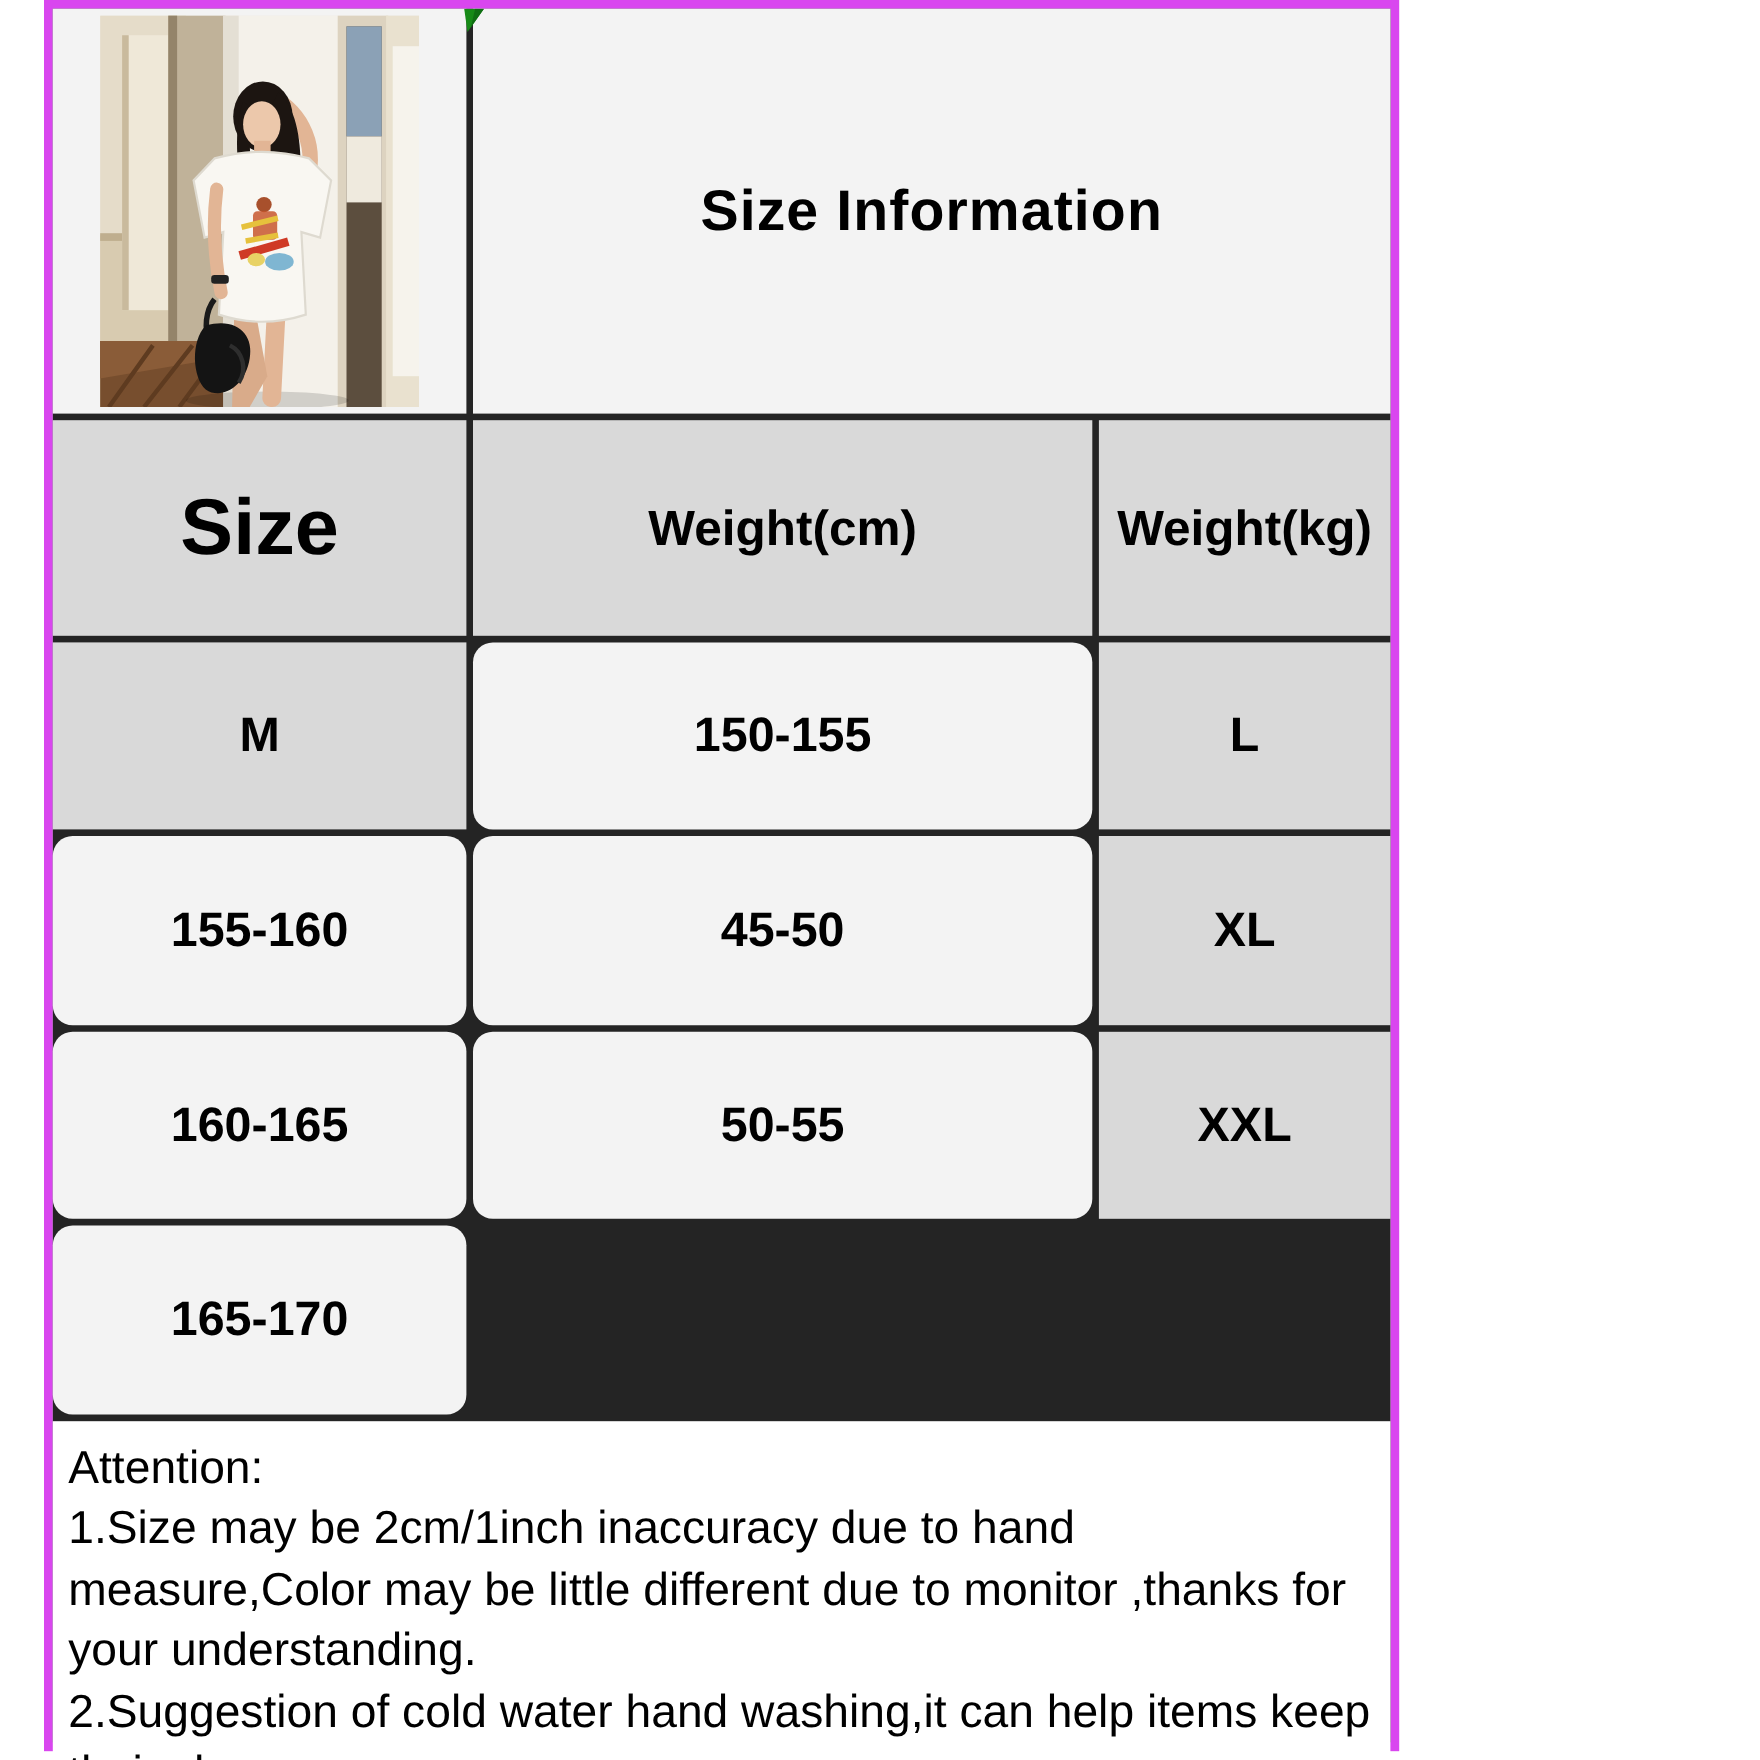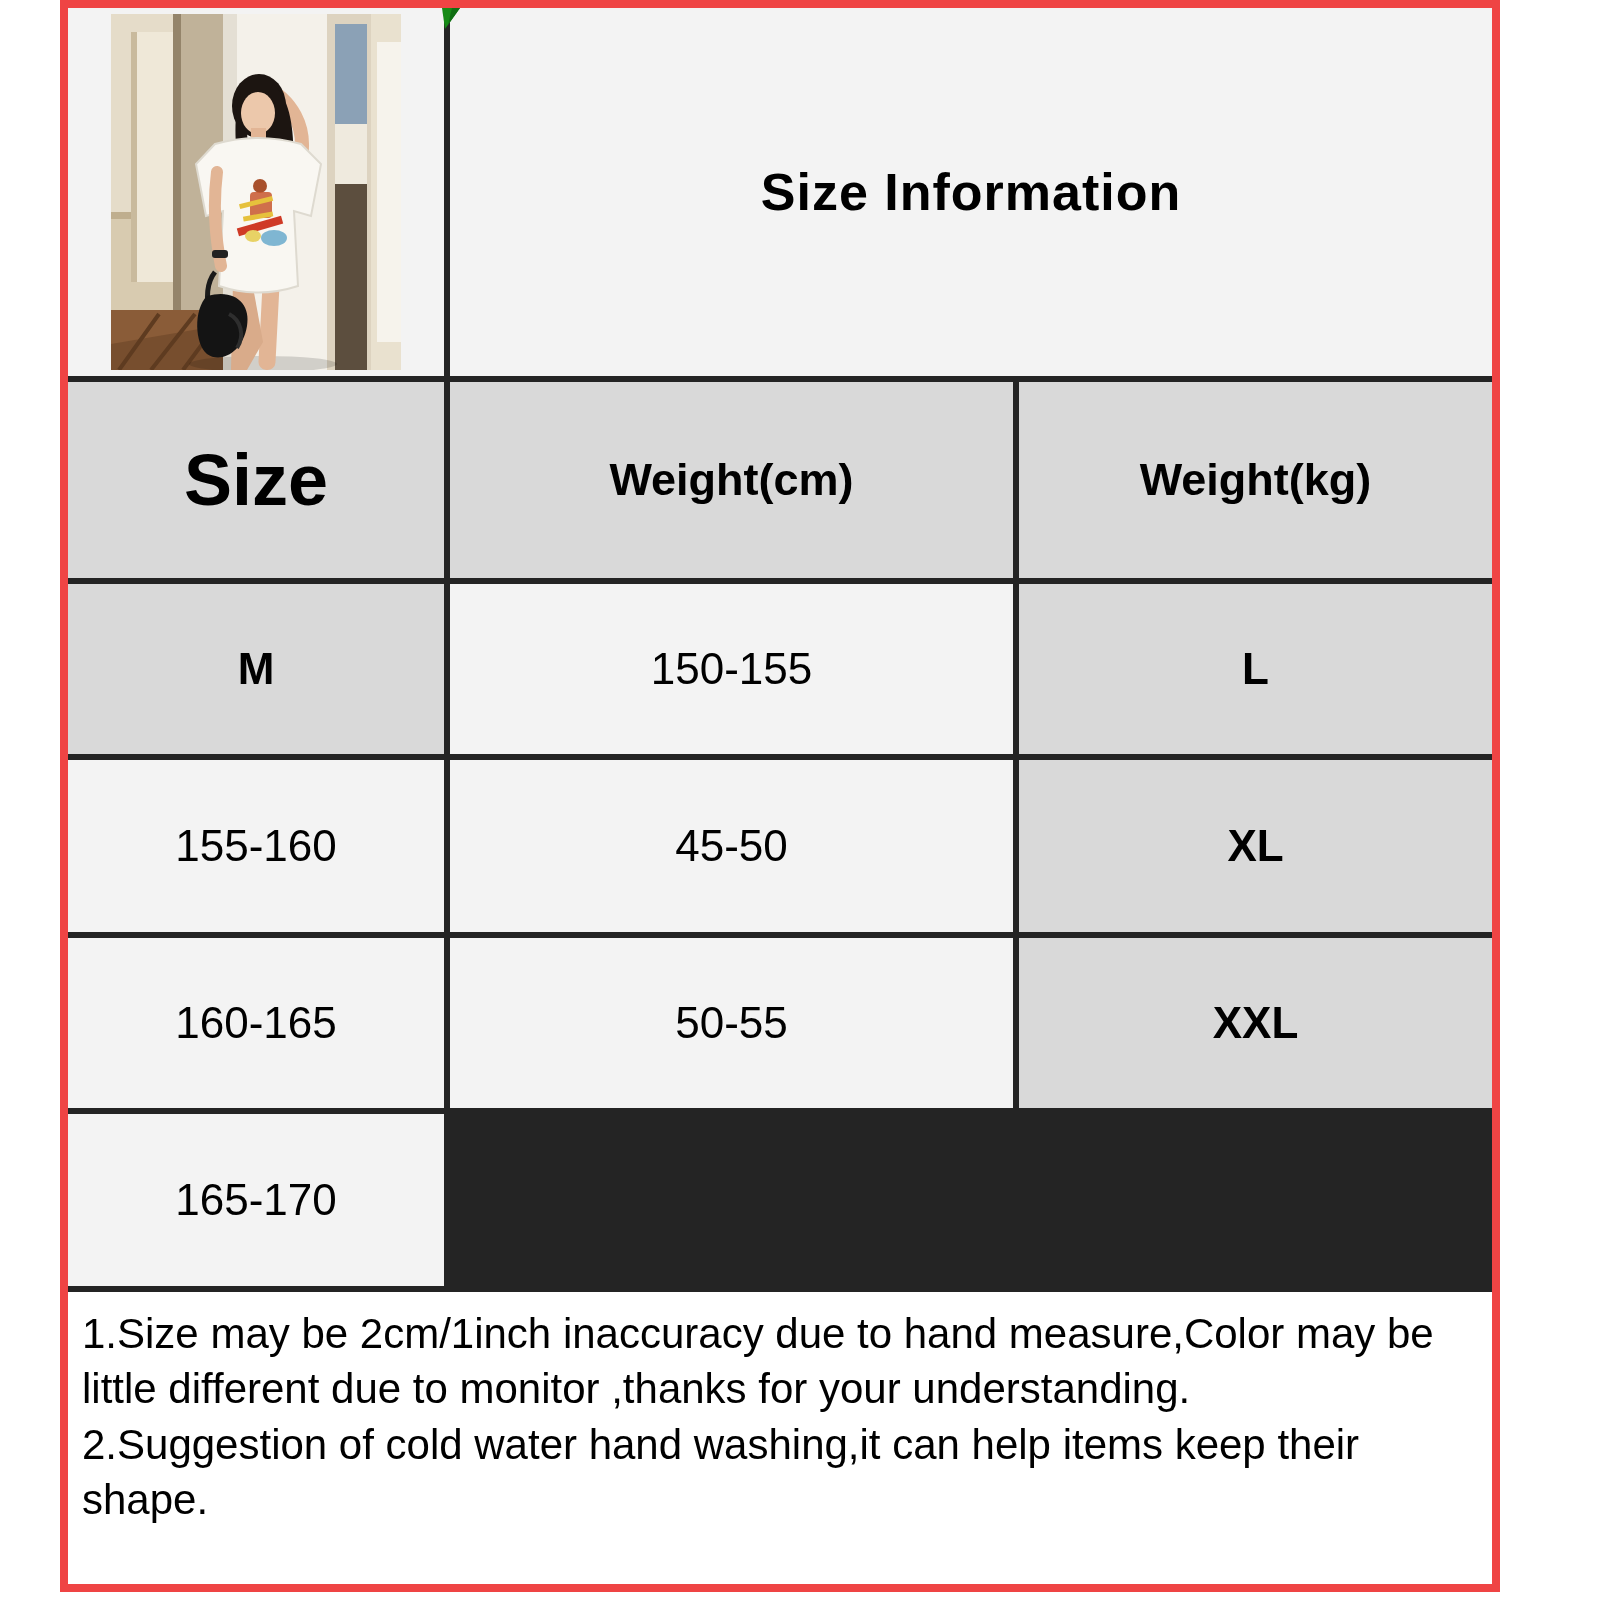--- a/index.html
+++ b/index.html
@@ -4,40 +4,40 @@
 <style>
   html,body{margin:0;padding:0;}
   body{
     width:1600px;height:1600px;position:relative;background:#ffffff;
     font-family:"Liberation Sans", sans-serif;color:#000;
     -webkit-font-smoothing:antialiased;
   }
   .canvas{position:absolute;inset:0;background:#ffffff;overflow:hidden;}
 
   .table-wrap{
-    position:absolute;left:60px;top:0;width:1440px;height:1592px;
-    box-sizing:border-box;border:8px solid #ef4444;background:#242424;
+    position:absolute;left:40px;top:0;width:1232px;height:1592px;
+    box-sizing:border-box;border:8px solid #d946ef;background:#242424;
   }
   .grid{
     display:grid;width:100%;height:100%;
     grid-template-columns:376px 563px 1fr;
     grid-template-rows:368px 196px 170px 172px 170px 172px 1fr;
     gap:6px;background:#242424;
   }
   .cell{display:flex;align-items:center;justify-content:center;overflow:hidden;}
   .bg-light{background:#f3f3f3;}
   .bg-gray{background:#d9d9d9;}
 
   .title-cell{grid-column:2/4;}
   .page-title{font-size:52px;font-weight:700;letter-spacing:1px;}
 
   .hdr-size{font-size:72px;font-weight:700;}
   .hdr-col{font-size:45px;font-weight:700;}
   .row-label{font-size:44px;font-weight:700;}
-  .row-value{font-size:44px;font-weight:400;}
+  .row-value{font-size:44px;font-weight:700;border-radius:18px;}
 
   .attention-cell{
     grid-column:1/4;display:block;background:#ffffff;
     padding:14px 18px 0 14px;box-sizing:border-box;
     font-size:42px;line-height:1.32;font-weight:400;
   }
   .attention-cell div{white-space:normal;}
 
   .photo-cell{position:relative;}
   .photo{width:290px;height:356px;display:block;}
@@ -125,20 +125,21 @@
       <div class="cell bg-light row-value">45-50</div>
 
       <div class="cell bg-gray row-label">XL</div>
       <div class="cell bg-light row-value">160-165</div>
       <div class="cell bg-light row-value">50-55</div>
 
       <div class="cell bg-gray row-label">XXL</div>
       <div class="cell bg-light row-value">165-170</div>
 
       <div class="attention-cell">
+        <div>Attention:</div>
         <div>1.Size may be 2cm/1inch inaccuracy due to hand measure,Color may be little different due to monitor ,thanks for your understanding.</div>
         <div>2.Suggestion of cold water hand washing,it can help items keep their shape.</div>
       </div>
 
     </div>
 
     <svg class="corner-marker" viewBox="0 0 24 22" aria-hidden="true">
       <polygon points="4,0 22,0 7,21" fill="#168a16"></polygon>
       <polygon points="14,0 22,0 10,17" fill="#0f6e12"></polygon>
     </svg>

